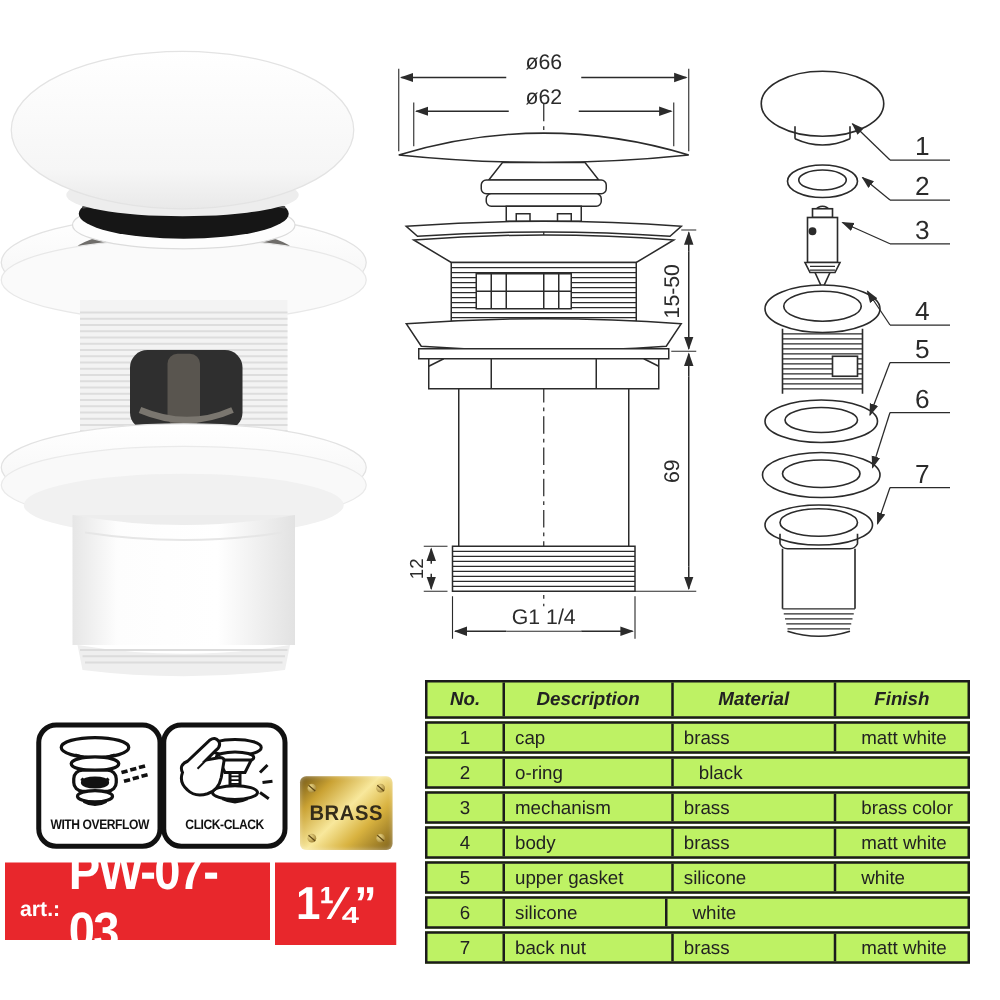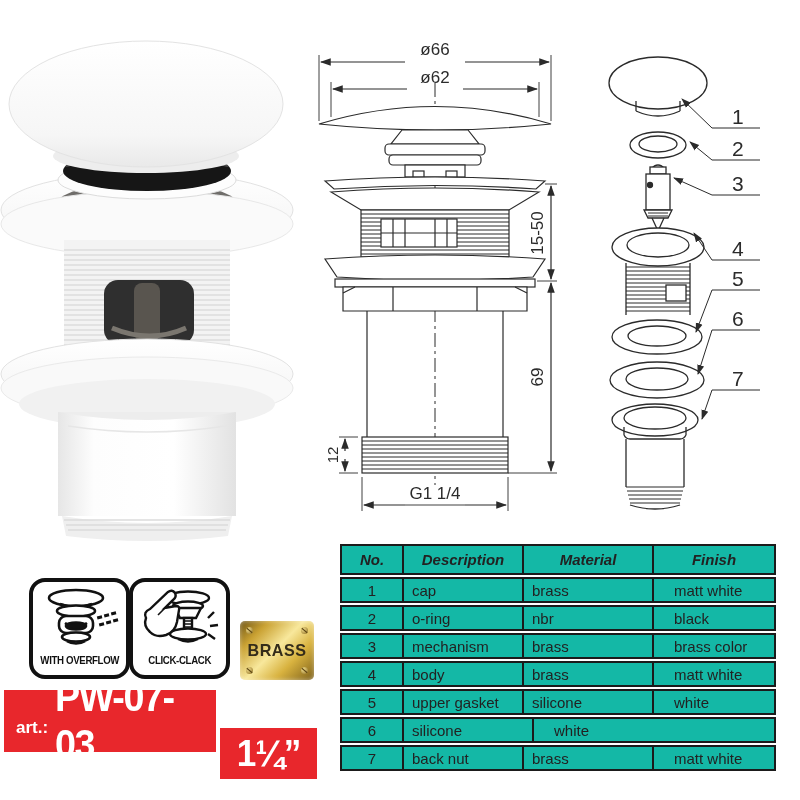--- a/index.html
+++ b/index.html
@@ -48,26 +48,26 @@
   }
   .art-prefix { font-size:17px; font-weight:bold; margin:14px 0 0 12px;text-align:right; }
   .art-code { font-size:41px; font-weight:bold; letter-spacing:-1.5px;
     margin-left:7px; transform:scaleX(0.92); transform-origin:left center; }
   .size-text { width:100%; text-align:center; font-size:37px; font-weight:bold;
     letter-spacing:-1px; transform:scaleX(0.95); }
 
   
   .spec-table { position:absolute; left:340px; top:544px; width:436px; }
   .spec-row {
-    display:flex; border:2px solid #1b1b1b; background:#14b8a6; margin-bottom:2px;
+    display:flex; border:2px solid #1b1b1b; background:#bef264; margin-bottom:2px;
     align-items:stretch; font-size:15px; color:#222;
   }
   .spec-row > div { display:flex; align-items:center; min-height:22px; }
   .c-no   { width:62px;  justify-content:center; border-right:2px solid #1b1b1b; }
-  .c-desc { width:120px; padding-left:8px; border-right:2px solid #1b1b1b; }
+  .c-desc { width:135px; padding-left:8px; border-right:2px solid #1b1b1b; }
   .c-mat  { width:130px; padding-left:8px; border-right:2px solid #1b1b1b; }
   .c-fin  { flex:1; padding-left:20px; }
   .spec-header > div { font-weight:bold; font-style:italic; justify-content:center;
     padding-left:0 !important; min-height:27px; }
 </style>
 </head>
 <body>
 
 <div id="canvas">
 
@@ -358,41 +358,40 @@
     <span class="screw" style="right:6px; top:6px;"></span>
     <span class="screw" style="left:6px; bottom:6px;"></span>
     <span class="screw" style="right:6px; bottom:6px;"></span>
     <span class="brass-label">BRASS</span>
   </div>
 
   <div class="red-banner" style="left:4px; top:690px; width:212px; height:62px;">
     <span class="art-prefix">art.:</span>
     <span class="art-code">PW-07-03</span>
   </div>
-  <div class="red-banner" style="left:220px; top:728px; width:97px; height:51px;">
+  <div class="red-banner" style="left:220px; top:690px; width:97px; height:66px;">
     <span class="size-text">1¼”</span>
   </div>
 
   <div class="spec-table">
     <div class="spec-row spec-header">
       <div class="c-no">No.</div>
       <div class="c-desc">Description</div>
       <div class="c-mat">Material</div>
       <div class="c-fin">Finish</div>
     </div>
     <div class="spec-row">
       <div class="c-no">1</div>
       <div class="c-desc">cap</div>
       <div class="c-mat">brass</div>
       <div class="c-fin">matt white</div>
     </div>
     <div class="spec-row">
       <div class="c-no">2</div>
       <div class="c-desc">o-ring</div>
-      <div class="c-mat">nbr</div>
       <div class="c-fin">black</div>
     </div>
     <div class="spec-row">
       <div class="c-no">3</div>
       <div class="c-desc">mechanism</div>
       <div class="c-mat">brass</div>
       <div class="c-fin">brass color</div>
     </div>
     <div class="spec-row">
       <div class="c-no">4</div>

